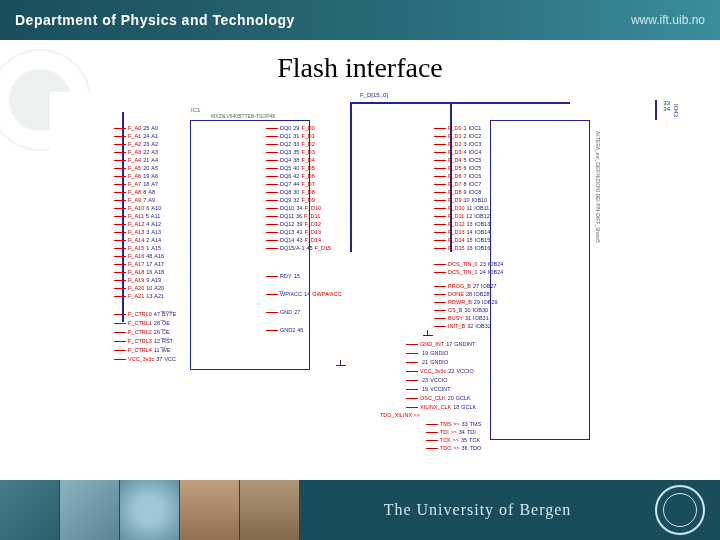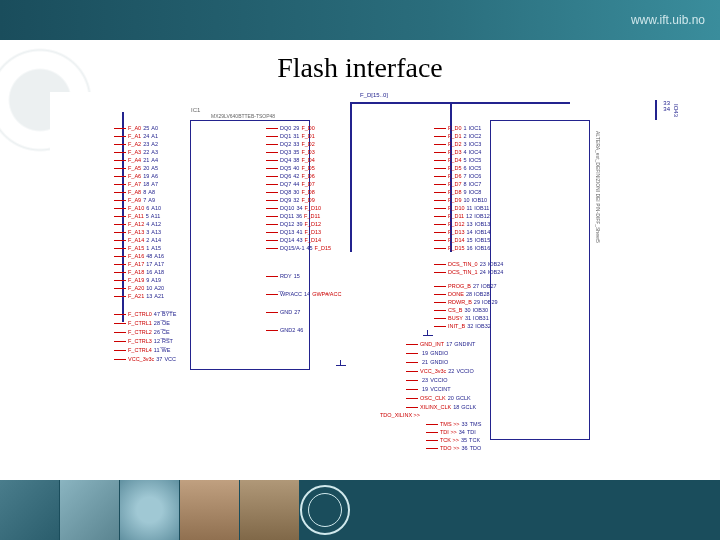--- a/index.html
+++ b/index.html
@@ -33,20 +33,21 @@
 .footer-img:nth-child(4){background:linear-gradient(#c0a080,#907050)}
 .footer-img:nth-child(5){background:linear-gradient(#b09878,#806848)}
 .footer-text{flex:1;text-align:center;color:#d0e8ec;font-size:16px;font-family:"Times New Roman",serif;letter-spacing:1px}
 .footer-logo{width:50px;height:50px;margin-right:15px;border:2px solid #d0e8ec;border-radius:50%;position:relative}
 .footer-logo::after{content:"";position:absolute;inset:6px;border:1px solid #d0e8ec;border-radius:50%}
 </style>
 </head>
 <body>
 
 <div class="header">
+  <span class="header-title">Department of Physics and Technology</span>
   <span class="header-url">www.ift.uib.no</span>
 </div>
 <div class="deco-left"></div>
 
 <div class="slide-title">Flash interface</div>
 
 <div class="diagram">
 
   <div class="bus bus-h" style="left:300px;top:10px;width:220px"></div>
   <div class="bus bus-v" style="left:300px;top:10px;height:150px"></div>
@@ -586,14 +587,15 @@
 </div>
 
 <div class="footer">
   <div class="footer-imgs">
     <div class="footer-img"></div>
       <div class="footer-img"></div>
       <div class="footer-img"></div>
       <div class="footer-img"></div>
       <div class="footer-img"></div>
   </div>
+  <div class="footer-text">The University of Bergen</div>
   <div class="footer-logo"></div>
 </div>
 
 </body></html>

